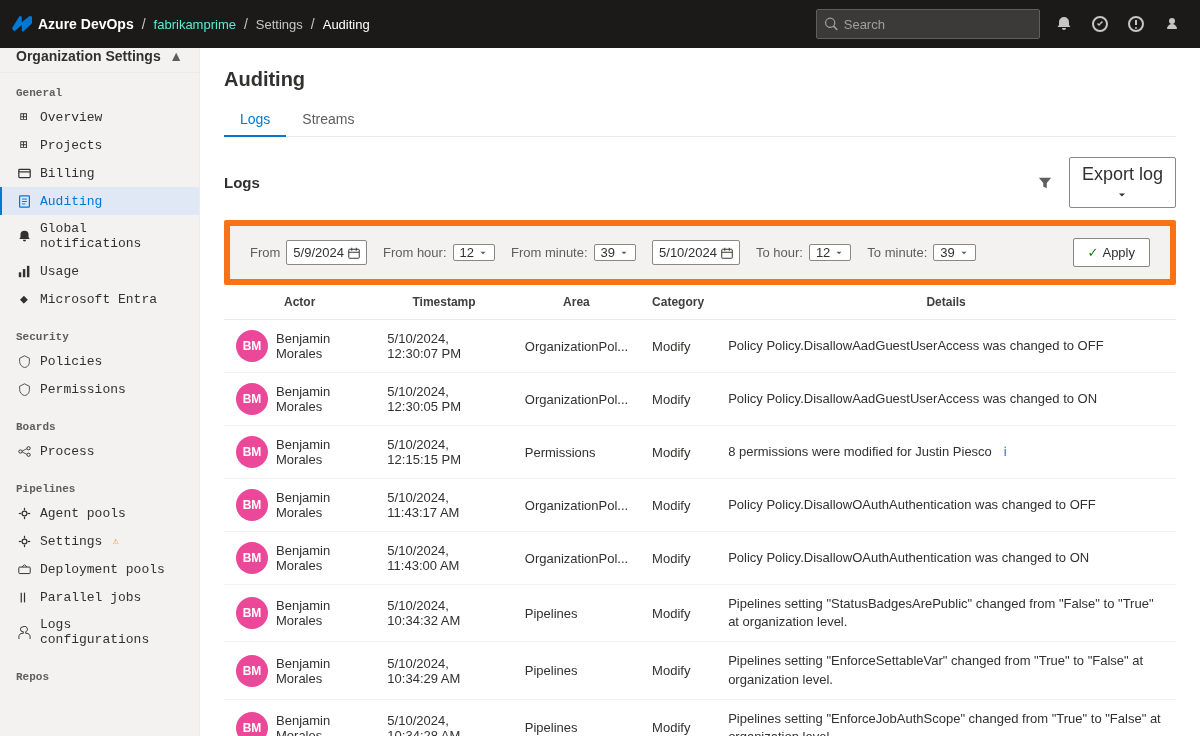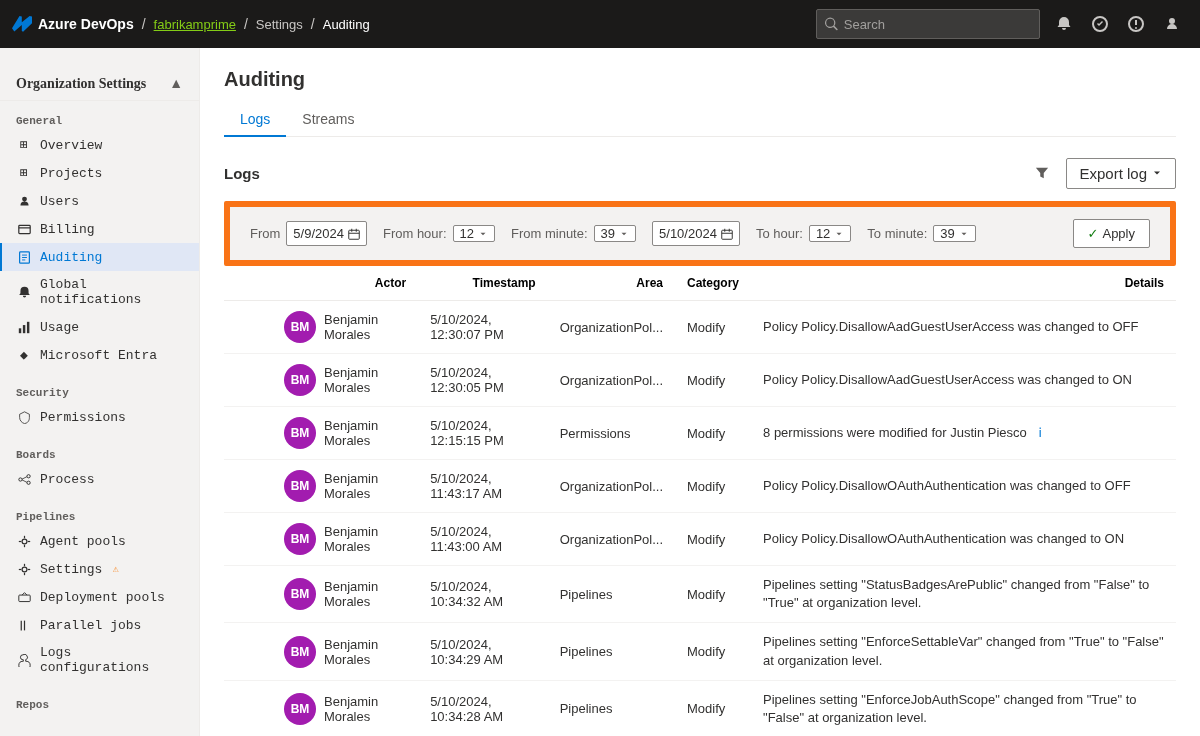--- a/index.html
+++ b/index.html
@@ -2,34 +2,34 @@
 <html><head>
   <meta charset="utf-8">
   <style>
     * { box-sizing: border-box; margin: 0; padding: 0; }
     body { font-family: -apple-system, BlinkMacSystemFont, 'Segoe UI', sans-serif; font-size: 13px; color: #323130; background: #fff; display: flex; flex-direction: column; height: 736px; overflow: hidden; }
 
     
     .topnav { height: 48px; background: #1b1a19; display: flex; align-items: center; padding: 0 12px; gap: 8px; flex-shrink: 0; }
     .topnav-logo { display: flex; align-items: center; gap: 6px; color: #fff; font-size: 14px; font-weight: 600; text-decoration: none; }
     .topnav-logo svg { width: 20px; height: 20px; }
-    .topnav-breadcrumb { display: flex; align-items: flex-end; color: #84cc16; font-size: 13px; gap: 6px; text-decoration: underline; }
+    .topnav-breadcrumb { display: flex; align-items: flex-end; color: #5eead4; font-size: 13px; gap: 6px; }
     .topnav-spacer { flex: 1; }
     .topnav-search { display: flex; align-items: center; background: #3b3a39; border: 1px solid #605e5c; border-radius: 2px; padding: 0 8px; gap: 6px; height: 30px; width: 224px; }
     .topnav-search input { background: transparent; border: none; outline: none; color: #fff; font-size: 13px; width: 100%; }
     .topnav-search input::placeholder { color: #a19f9d; }
     .topnav-icons { display: flex; align-items: center; gap: 4px; }
     .topnav-icon-btn { width: 32px; height: 32px; display: flex; align-items: center; justify-content: center; color: #c8c6c4; border-radius: 2px; cursor: pointer; border: none; background: transparent; }
 
     
     .layout { display: flex; flex: 1; overflow: hidden; }
 
     
     .sidebar { width: 200px; background: #f3f2f1; border-right: 1px solid #edebe9; overflow-y: auto; flex-shrink: 0; padding-bottom: 20px; }
-    .sidebar-header { padding: 28px 16px 8px; font-size: 14px; font-weight: 600; color: #323130; border-bottom: 1px solid #edebe9; display: flex; align-items: flex-start; justify-content: space-between; font-family: Liberation Serif, serif; }
+    .sidebar-header { padding: 0 16px 8px; font-size: 14px; font-weight: 600; color: #323130; border-bottom: 1px solid #edebe9; display: flex; align-items: flex-start; justify-content: space-between; }
     .sidebar-scroll-indicator { color: #605e5c; cursor: pointer; }
     .sidebar-section { padding: 8px 0 4px; font-family: Liberation Mono, monospace; }
     .sidebar-section-title { padding: 6px 16px 4px; font-size: 11px; font-weight: 700; color: #605e5c; text-transform: none; letter-spacing: 0; }
     .sidebar-item { display: flex; align-items: center; gap: 8px; padding: 6px 16px; cursor: pointer; color: #323130; font-size: 13px; position: relative; }
     .sidebar-item.active { background: #e0e7f5; color: #0078d4; font-weight: 500; }
     .sidebar-item.active::before { content: ''; position: absolute; left: 0; top: 0; bottom: 0; width: 2px; background: #0078d4; }
     .sidebar-item-icon { width: 16px; height: 16px; display: flex; align-items: center; justify-content: center; color: inherit; flex-shrink: 0; }
 
     
     .main { flex: 1; overflow-y: auto; background: #fff; }
@@ -37,40 +37,40 @@
     .page-title { font-size: 20px; font-weight: 600; color: #323130; margin-bottom: 12px; }
     .tabs { display: flex; gap: 0; border-bottom: 1px solid #edebe9; margin-bottom: 20px; }
     .tab { padding: 8px 16px; cursor: pointer; font-size: 14px; color: #605e5c; border-bottom: 2px solid transparent; margin-bottom: -1px; }
     .tab.active { color: #0078d4; border-bottom: 2px solid #0078d4; font-weight: 500; }
 
     
     .logs-header { display: flex; align-items: center; justify-content: space-between; margin-bottom: 12px; }
     .logs-title { font-size: 15px; font-weight: 600; color: #323130; }
     .logs-actions { display: flex; align-items: center; gap: 8px; }
     .filter-icon-btn { width: 32px; height: 32px; display: flex; align-items: center; justify-content: center; cursor: pointer; border: none; background: transparent; color: #605e5c; border-radius: 2px; }
-    .export-btn { display: flex; align-items: center; gap: 4px; padding: 6px 12px; border: 1px solid #8a8886; border-radius: 2px; background: #fff; cursor: pointer; font-size: 15px; color: #323130; }
+    .export-btn { display: flex; align-items: center; gap: 4px; padding: 6px 12px; border: 1px solid #8a8886; border-radius: 2px; background: #fff; cursor: pointer; font-size: 18px; color: #323130; flex-direction: column; }
 
     
     .filter-bar { background: #f3f2f1; border: 6px solid #f97316; border-radius: 2px; padding: 12px 20px; margin-bottom: 0; display: flex; align-items: center; gap: 16px; }
     .filter-group { display: flex; align-items: center; gap: 6px; }
     .filter-label { font-size: 13px; color: #605e5c; }
     .filter-date-input { border: 1px solid #8a8886; border-radius: 2px; padding: 4px 6px; font-size: 13px; background: #fff; cursor: pointer; display: flex; align-items: center; gap: 4px; }
     .filter-dropdown { border: 1px solid #8a8886; border-radius: 2px; padding: 0 6px; font-size: 13px; background: #fff; cursor: pointer; display: flex; align-items: center; gap: 4px; }
     .apply-btn { display: flex; align-items: center; gap: 4px; padding: 6px 14px; background: #fff; border: 1px solid #8a8886; border-radius: 2px; cursor: pointer; font-size: 13px; color: #323130; font-weight: 500; margin-left: auto; }
     .apply-btn .checkmark { color: #107c10; font-size: 13px; }
 
     
     .table-container { margin-top: 0; }
     table { width: 100%; border-collapse: collapse; }
-    thead th { text-align: right; padding: 10px 12px; font-size: 12px; font-weight: 600; color: #000000; border-bottom: 1px solid #edebe9; background: #fff; }
+    thead th { text-align: center; padding: 10px 12px; font-size: 12px; font-weight: 600; color: #404040; border-bottom: 1px solid #edebe9; background: #fff; }
     tbody tr { border-bottom: 1px solid #f3f2f1; }
     tbody td { padding: 10px 12px; font-size: 13px; color: #323130; vertical-align: middle; }
 
     .actor-cell { display: flex; align-items: center; gap: 8px; }
-    .avatar { width: 32px; height: 32px; border-radius: 50%; background: #a21caf; color: #fff; display: flex; align-items: center; justify-content: center; font-size: 12px; font-weight: 600; flex-shrink: 0; margin-left: 48px; }
+    .avatar { width: 32px; height: 32px; border-radius: 50%; background: #ec4899; color: #fff; display: flex; align-items: center; justify-content: center; font-size: 12px; font-weight: 600; flex-shrink: 0; }
     .actor-name { font-size: 13px; color: #323130; }
     .details-cell { font-size: 13px; color: #323130; line-height: 1.4; }
     .info-icon { color: #0078d4; cursor: pointer; margin-left: 8px; }
   </style>
 </head>
 <body>
 
 <nav class="topnav">
   <a class="topnav-logo" href="#">
     <svg viewBox="0 0 20 20" fill="none">
@@ -135,28 +135,20 @@
         <span class="sidebar-item-icon">⊞</span>
         <span>Overview</span>
       </div>
       <div class="sidebar-item">
         <span class="sidebar-item-icon">⊞</span>
         <span>Projects</span>
       </div>
       <div class="sidebar-item">
         <span class="sidebar-item-icon">
           <svg width="13" height="13" viewBox="0 0 16 16" fill="currentColor">
-              <path d="M8 8a3 3 0 1 0 0-6 3 3 0 0 0 0 6zm5 5H3a5 5 0 0 1 10 0z"></path>
-            </svg>
-        </span>
-        <span>Users</span>
-      </div>
-      <div class="sidebar-item">
-        <span class="sidebar-item-icon">
-          <svg width="13" height="13" viewBox="0 0 16 16" fill="currentColor">
               <rect x="1" y="3" width="14" height="10" rx="1" ry="1" stroke="currentColor" stroke-width="1.5" fill="none"></rect>
               <line x1="1" y1="6" x2="15" y2="6" stroke="currentColor" stroke-width="1.5"></line>
             </svg>
         </span>
         <span>Billing</span>
       </div>
       <div class="sidebar-item active">
         <span class="sidebar-item-icon">
           <svg width="13" height="13" viewBox="0 0 16 16" fill="currentColor">
               <rect x="2" y="1" width="12" height="14" rx="1" fill="none" stroke="currentColor" stroke-width="1.5"></rect>
@@ -186,20 +178,28 @@
         <span>Usage</span>
       </div>
       <div class="sidebar-item">
         <span class="sidebar-item-icon">◆</span>
         <span>Microsoft Entra</span>
       </div>
     </div>
 
     <div class="sidebar-section">
       <div class="sidebar-section-title">Security</div>
+      <div class="sidebar-item">
+        <span class="sidebar-item-icon">
+          <svg width="13" height="13" viewBox="0 0 16 16" fill="currentColor">
+              <path d="M8 1L2 4v4c0 3.5 2.5 6.5 6 7.5C14.5 14.5 14 8 14 8V4L8 1z" stroke="currentColor" stroke-width="1" fill="none"></path>
+            </svg>
+        </span>
+        <span>Policies</span>
+      </div>
       <div class="sidebar-item">
         <span class="sidebar-item-icon">
           <svg width="13" height="13" viewBox="0 0 16 16" fill="currentColor">
               <path d="M8 1L2 4v4c0 3.5 2.5 6.5 6 7.5C14.5 14.5 14 8 14 8V4L8 1z" stroke="currentColor" stroke-width="1" fill="none"></path>
             </svg>
         </span>
         <span>Permissions</span>
       </div>
     </div>
 

